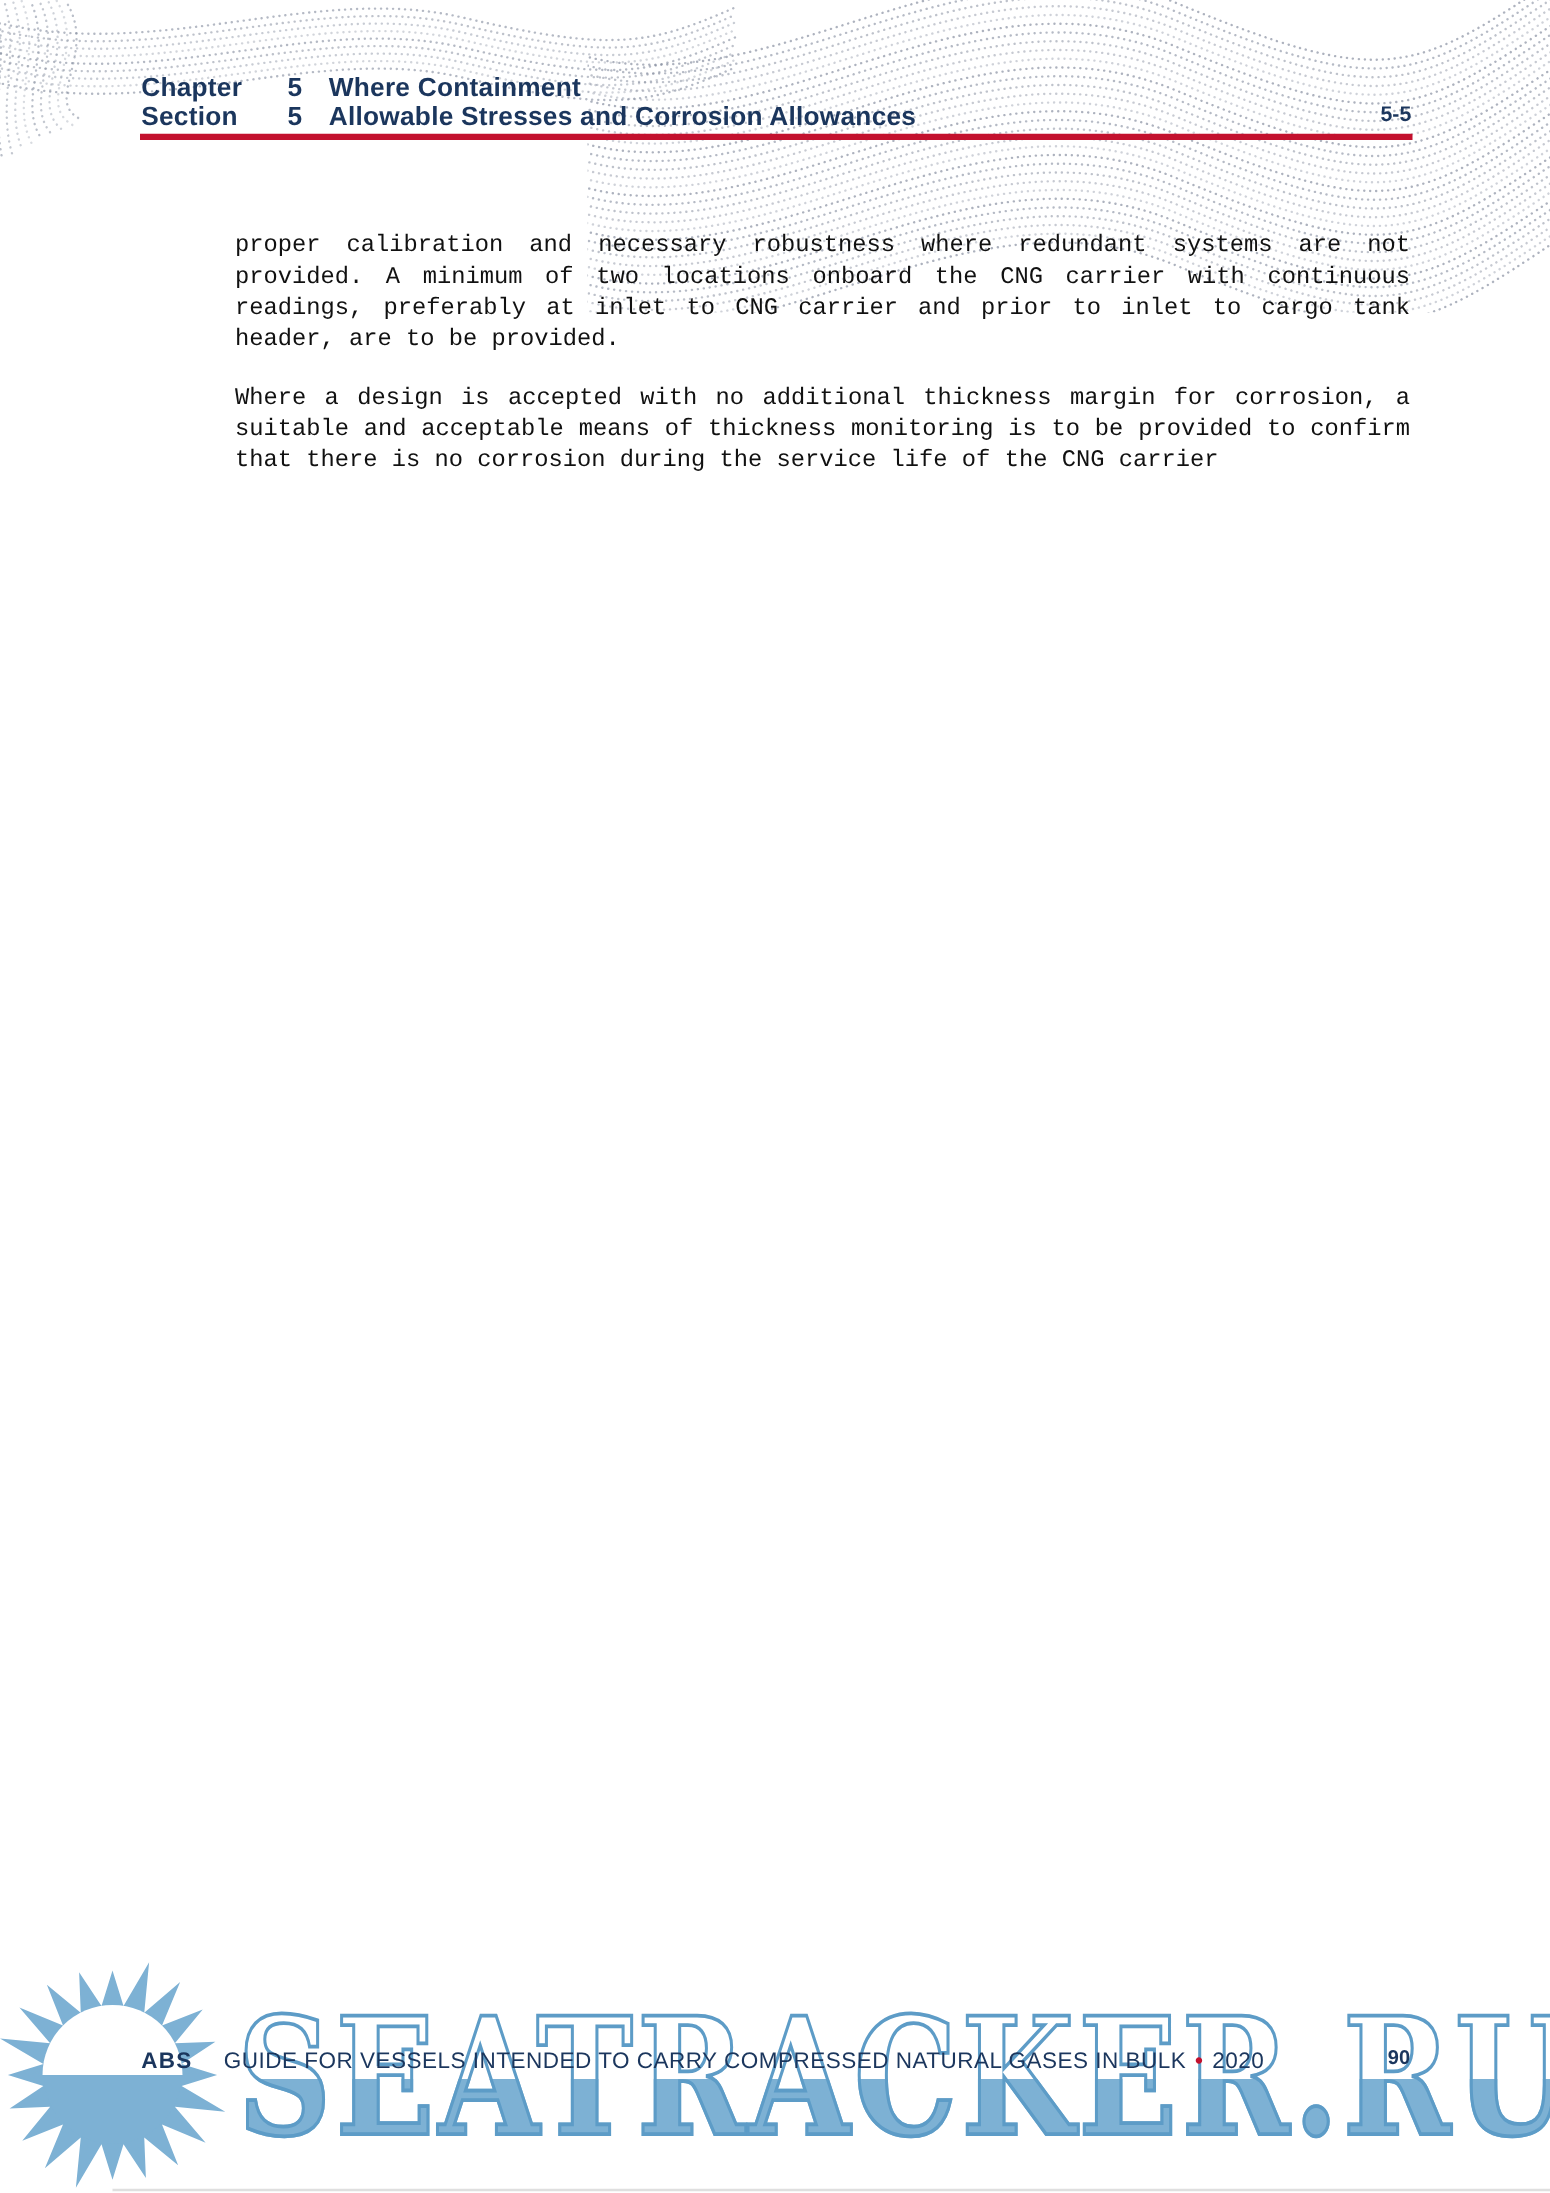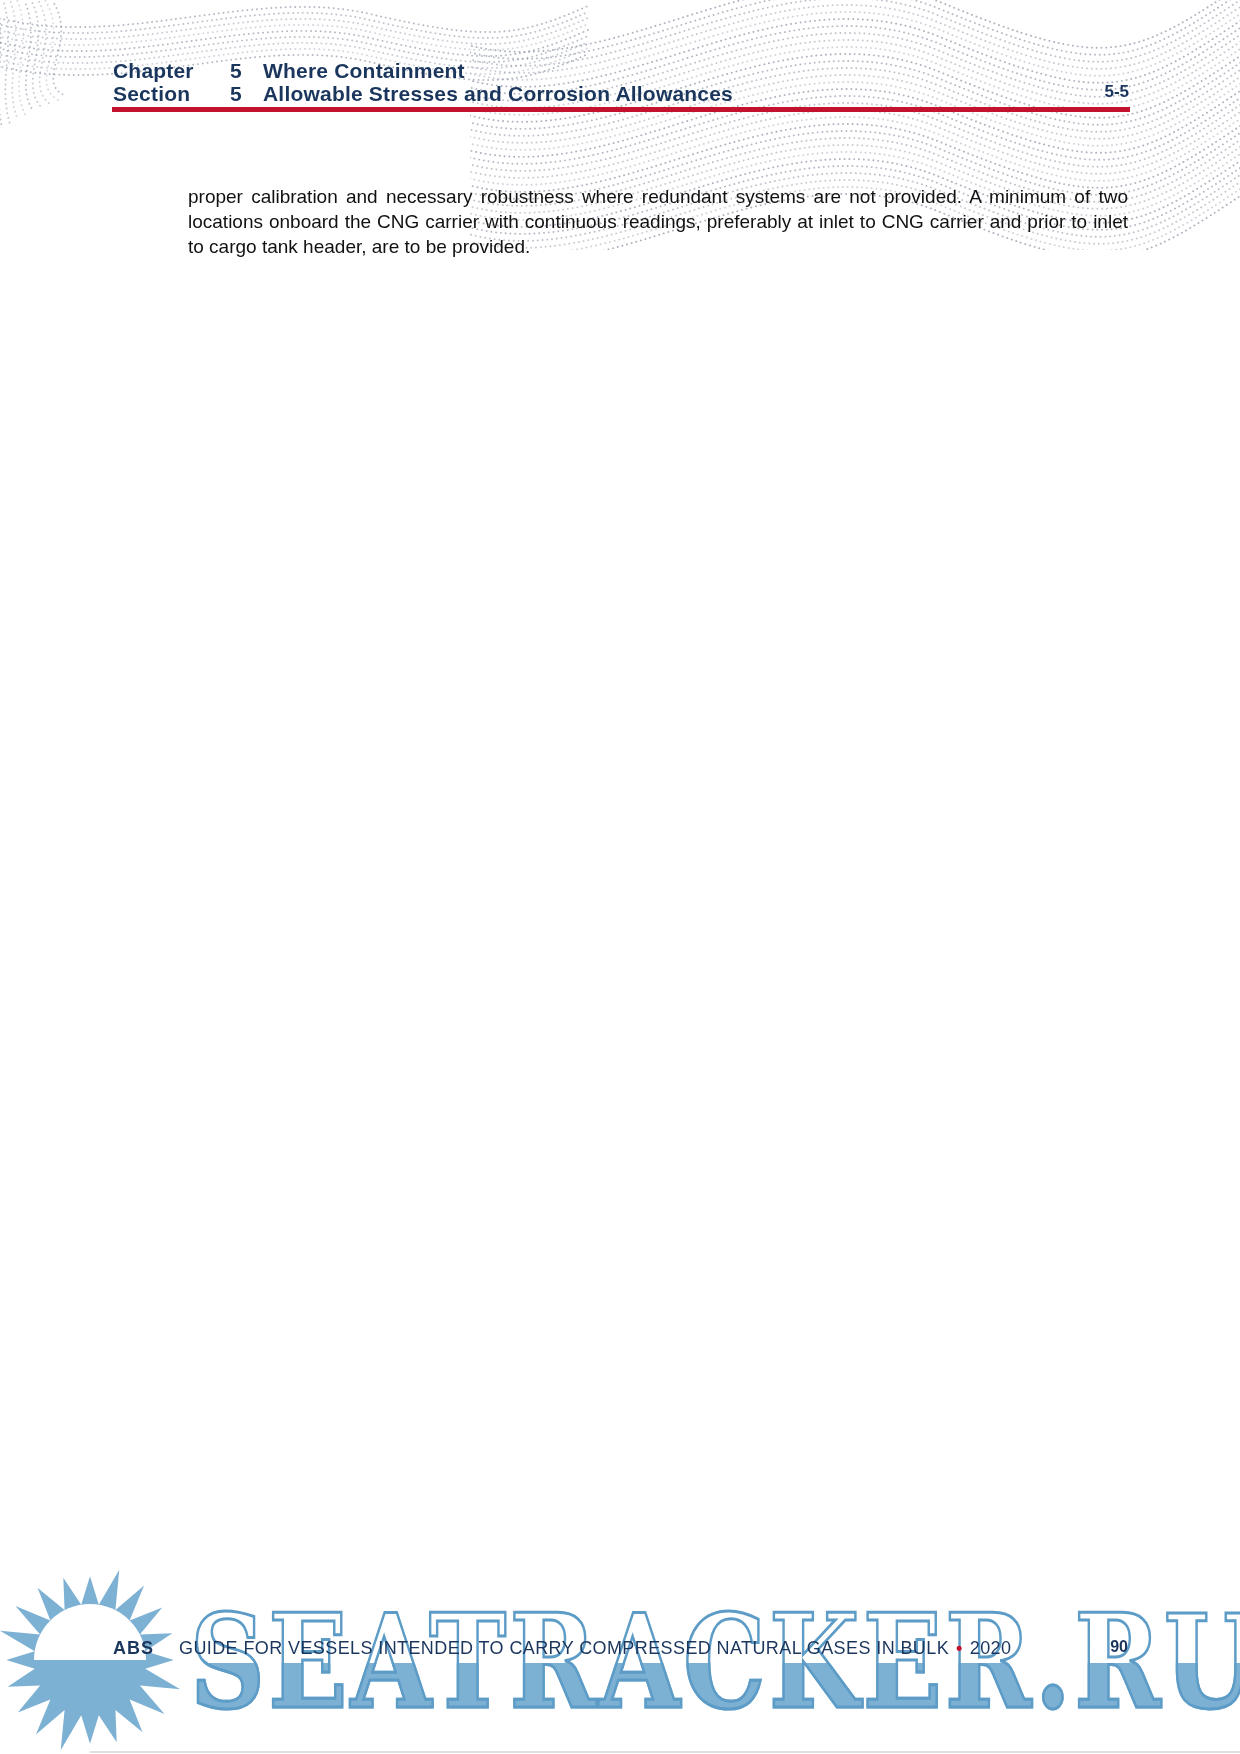--- a/index.html
+++ b/index.html
@@ -24,21 +24,21 @@
     position:absolute;right:111px;top:82px;z-index:5;
     font-size:17px;font-weight:bold;color:var(--navy,#1b365d);text-align:center;
   }
   .rule{
     position:absolute;left:112px;top:107px;width:1018px;height:5px;z-index:5;
     background:var(--red,#c3112e);
   }
 
   .doc-body{
     position:absolute;left:188px;top:184px;width:940px;z-index:5;
-    font-family:Liberation Sans, sans-serif;font-size:19px;line-height:25px;color:#111;
+    font-family:Liberation Mono, monospace;font-size:19px;line-height:25px;color:#111;
     text-align:justify;
   }
   .doc-body p{margin:0 0 22px 0;}
 
   .watermark{
     position:absolute;left:190px;top:1597px;z-index:2;white-space:nowrap;
     font-family:"DejaVu Serif",serif;font-weight:bold;font-size:130px;line-height:1;
     letter-spacing:4px;transform:scaleX(0.80);transform-origin:0 0;
     color:transparent;
     -webkit-text-stroke:3px var(--wm-outline,#5d9cc7);
@@ -125,20 +125,21 @@
   <span>Where Containment</span>
   <span>Section</span>
   <span>5</span>
   <span>Allowable Stresses and Corrosion Allowances</span>
 </div>
 <div class="page-ref">5-5</div>
 <div class="rule"></div>
 
 <div class="doc-body">
   <p>proper calibration and necessary robustness where redundant systems are not provided. A minimum of two locations onboard the CNG carrier with continuous readings, preferably at inlet to CNG carrier and prior to inlet to cargo tank header, are to be provided.</p>
+  <p>Where a design is accepted with no additional thickness margin for corrosion, a suitable and acceptable means of thickness monitoring is to be provided to confirm that there is no corrosion during the service life of the CNG carrier</p>
 </div>
 
 <svg id="sun" width="200" height="200" viewBox="-100 -100 200 200">
     <polygon points="0.0,-83.7 8.8,-55.3 29.3,-90.2 25.4,-49.9 54.1,-74.5 39.6,-39.6 72.2,-52.5 49.9,-25.4 82.3,-26.7 55.3,-8.8 83.7,0.0 55.3,8.8 90.2,29.3 49.9,25.4 74.5,54.1 39.6,39.6 52.5,72.2 25.4,49.9 26.7,82.3 8.8,55.3 0.0,83.7 -8.8,55.3 -29.3,90.2 -25.4,49.9 -54.1,74.5 -39.6,39.6 -72.2,52.5 -49.9,25.4 -82.3,26.7 -55.3,8.8 -83.7,0.0 -55.3,-8.8 -90.2,-29.3 -49.9,-25.4 -74.5,-54.1 -39.6,-39.6 -52.5,-72.2 -25.4,-49.9 -26.7,-82.3 -8.8,-55.3" fill="#7db1d4"></polygon>
     <circle cx="0" cy="0" r="55" fill="#7db1d4"></circle>
     <path d="M -56 0 A 56 56 0 0 1 56 0 Z" fill="#ffffff"></path>
   </svg>
 <div class="watermark">SEATRACKER.RU</div>
 
 <div class="footer-line">

